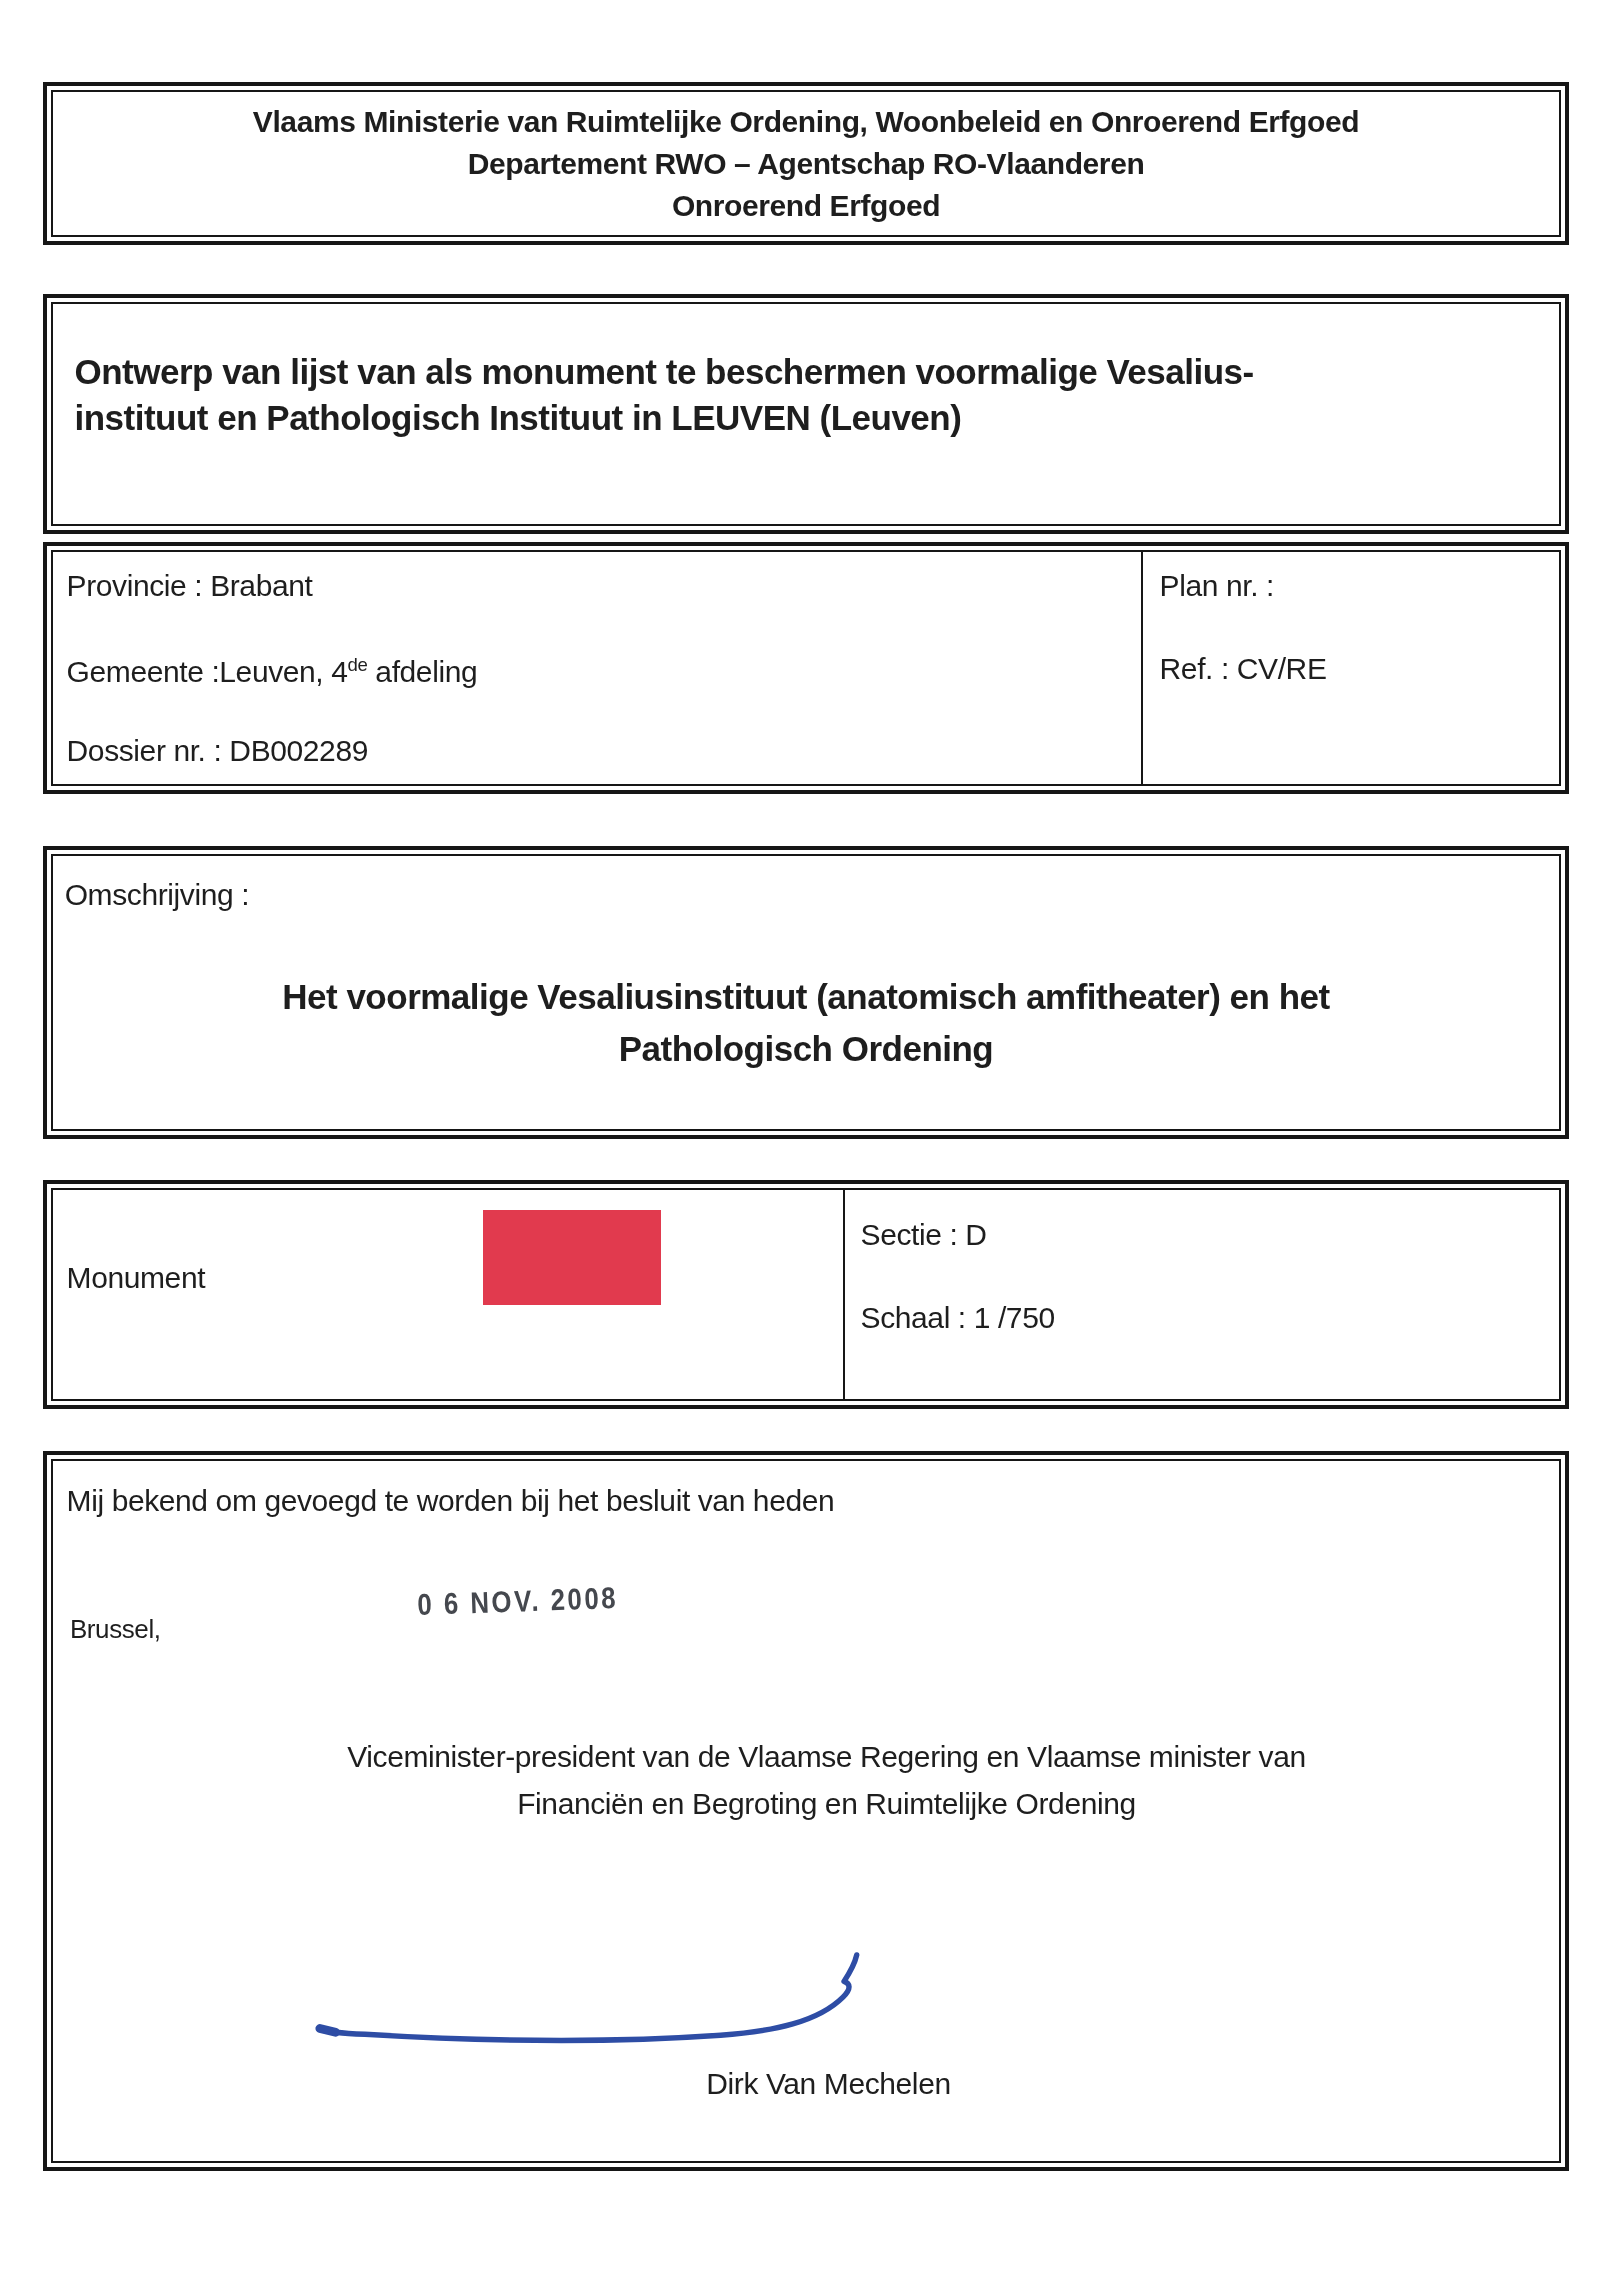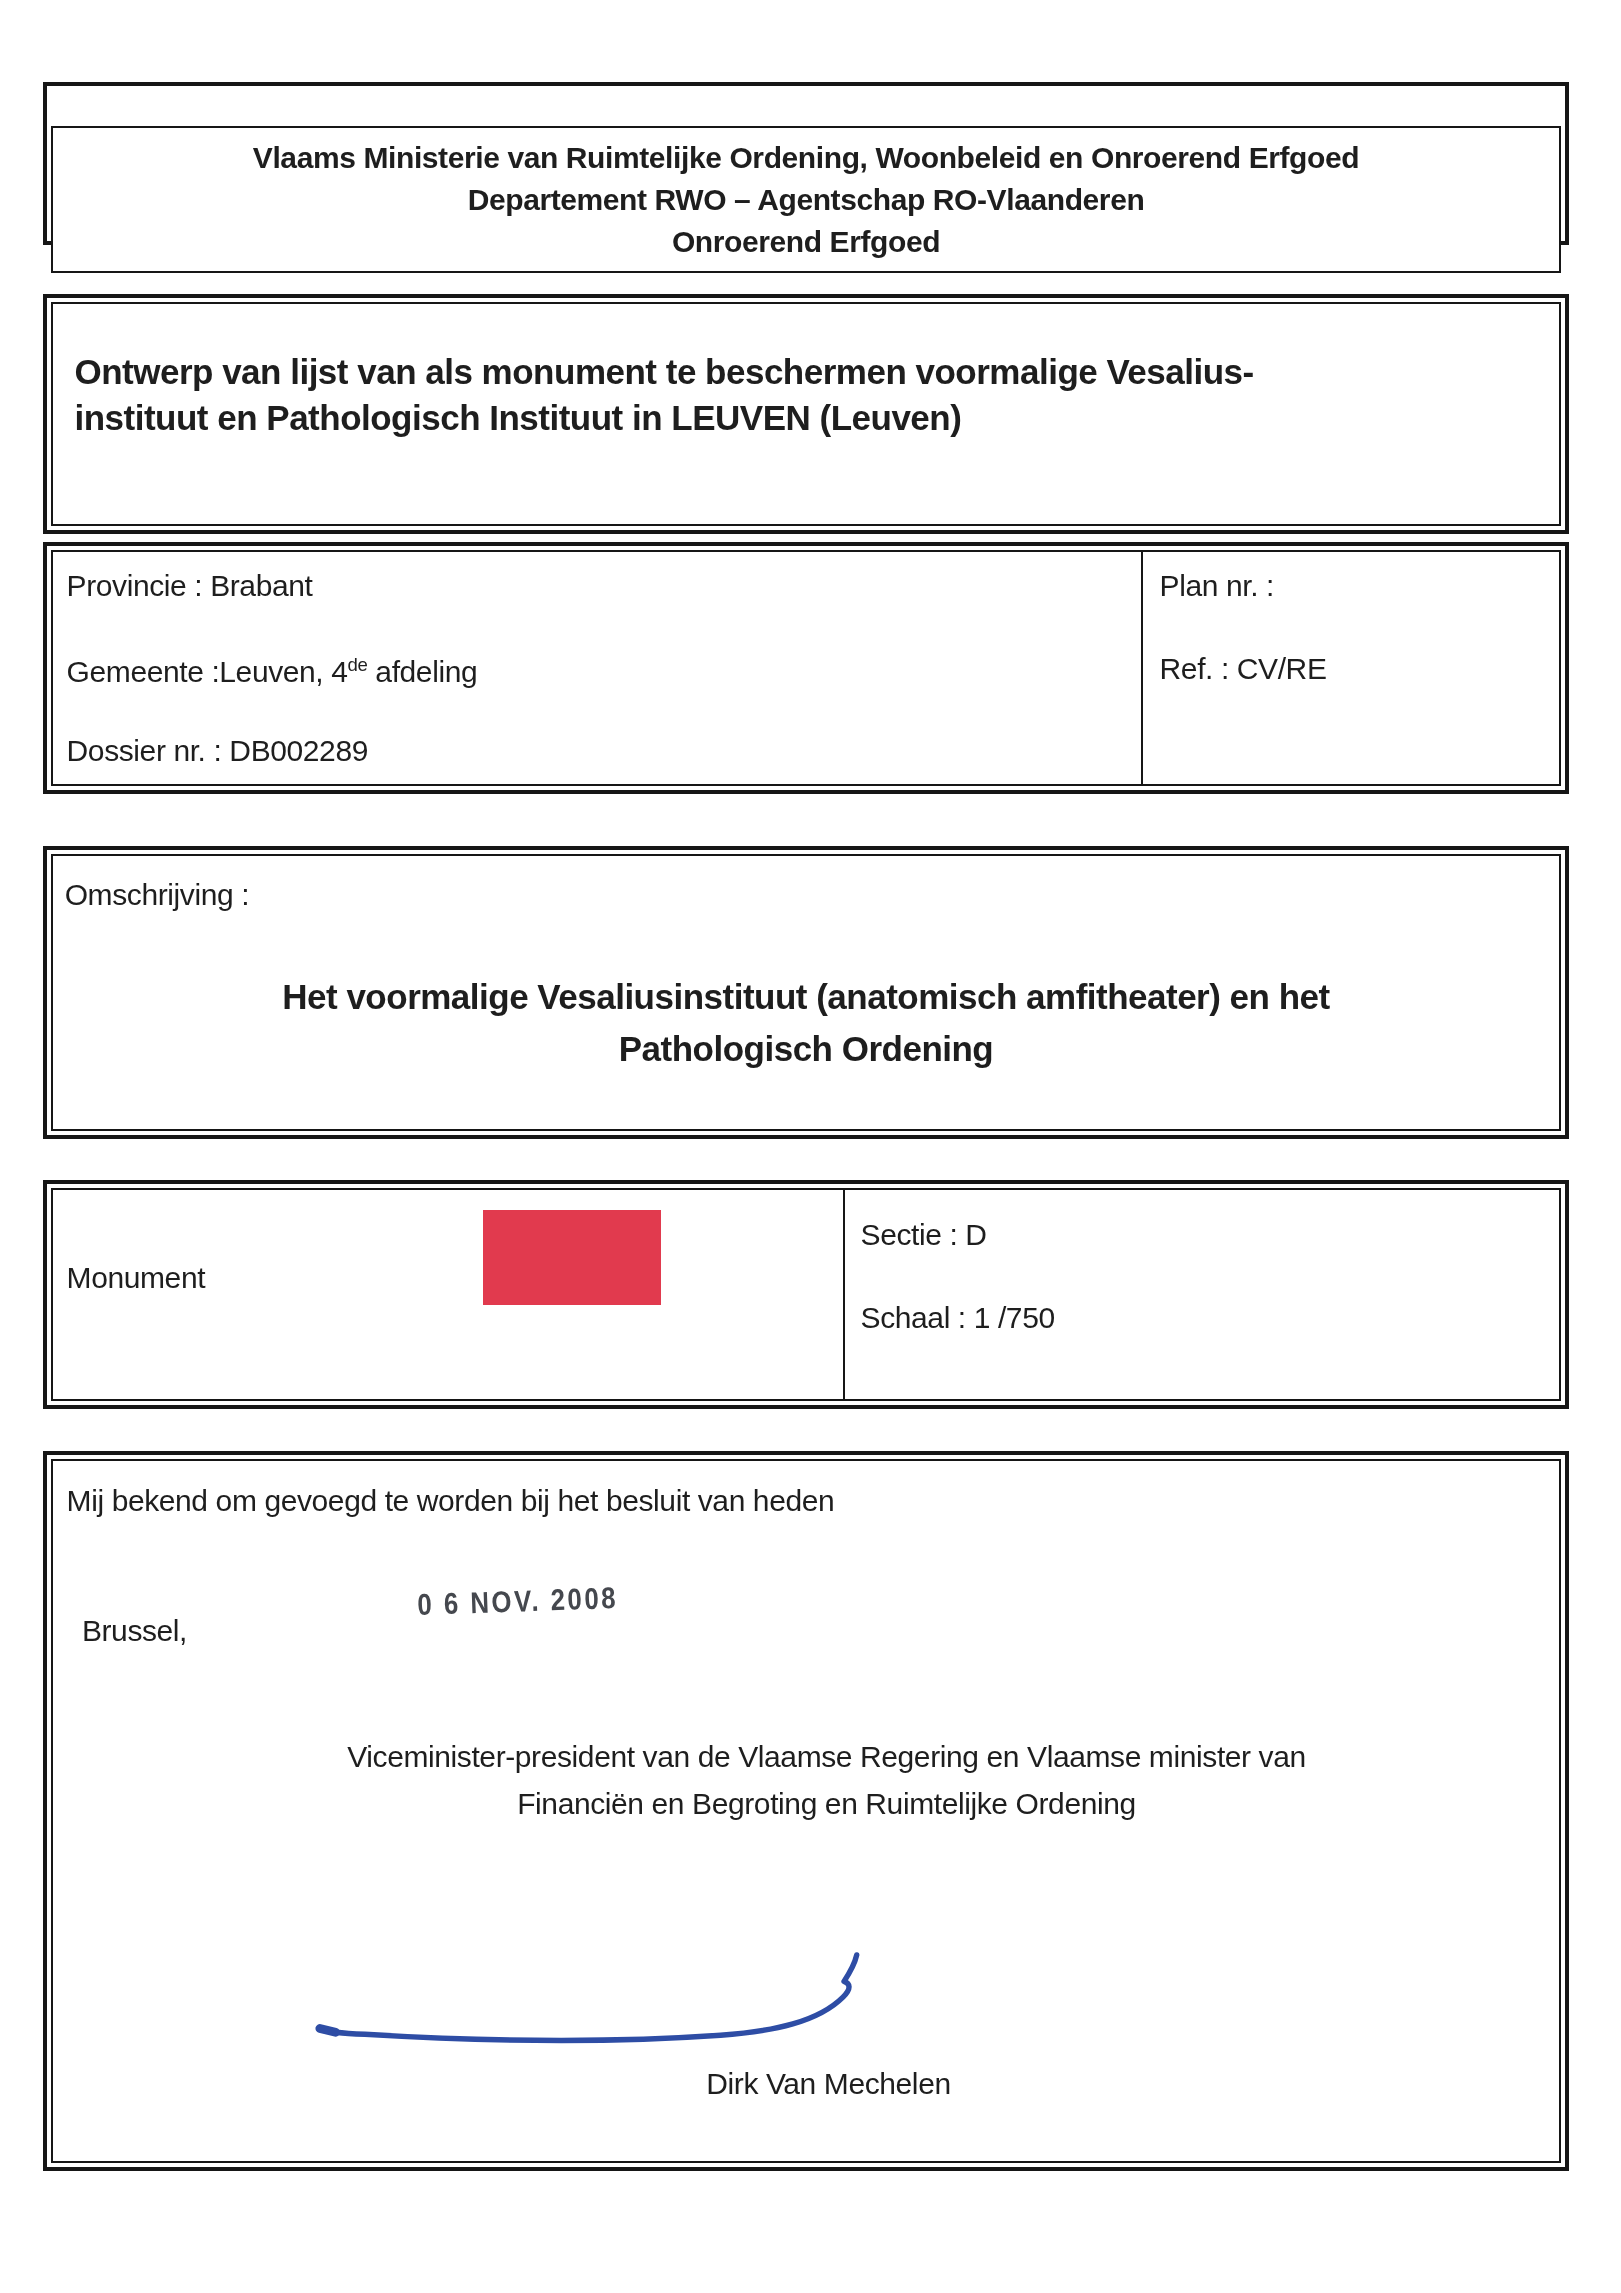--- a/index.html
+++ b/index.html
@@ -29,21 +29,21 @@
   }
 
   .b1 { top:82px;  height:163px; }
   .b2 { top:294px; height:240px; }
   .b3 { top:542px; height:252px; }
   .b4 { top:846px; height:293px; }
   .b5 { top:1180px; height:229px; }
   .b6 { top:1451px; height:720px; }
 
   
-  .header-inner { display:flex; flex-direction:column; justify-content:center; text-align:center;margin-top:36px; }
+  .header-inner { display:flex; flex-direction:column; justify-content:center; text-align:center; }
   .header-line { font-weight:bold; font-size:30px; line-height:42px; letter-spacing:-0.4px; }
 
   
   .decree-inner { padding:45px 25.5px 0 21.6px; }
   .decree-line { font-weight:bold; font-size:35px; line-height:46px; letter-spacing:-0.5px; }
 
   
   .info-inner { display:flex; }
   .info-left {
     width:1090px; border-right:2.9px solid #161616;
@@ -64,21 +64,21 @@
   
   .legend-inner { display:flex; }
   .legend-left { width:792px; border-right:2.9px solid #161616; position:relative; }
   .legend-label { position:absolute; left:13.7px; top:71px; font-size:30px; letter-spacing:-0.4px; }
   .legend-swatch { position:absolute; left:430px; top:20.6px; width:178px; height:95px; }
   .legend-right { flex:1; padding:27.4px 0 0 15.7px; }
 
   
   .sig-inner { position:relative; }
   .sig-statement { position:absolute; left:13.7px; top:23.5px; font-size:30px; letter-spacing:-0.4px; }
-  .sig-place { position:absolute; left:29px; top:153px; font-size:30px; letter-spacing:-0.4px; }
+  .sig-place { position:absolute; left:17px; top:153px; font-size:26px; letter-spacing:-0.4px; }
   .date-stamp {
     position:absolute; left:365px; top:127px;
     font-size:30px; font-weight:bold; letter-spacing:2.9px;
     color:#45484e;
     transform:rotate(-2deg) scale(0.86,1);
     transform-origin:left bottom;
     white-space:nowrap;
   }
   .minister-block { position:absolute; left:0; top:272px; width:100%; text-align:center; padding-left:41px; }
   .minister-line { font-size:30px; line-height:47px; letter-spacing:-0.4px; }

